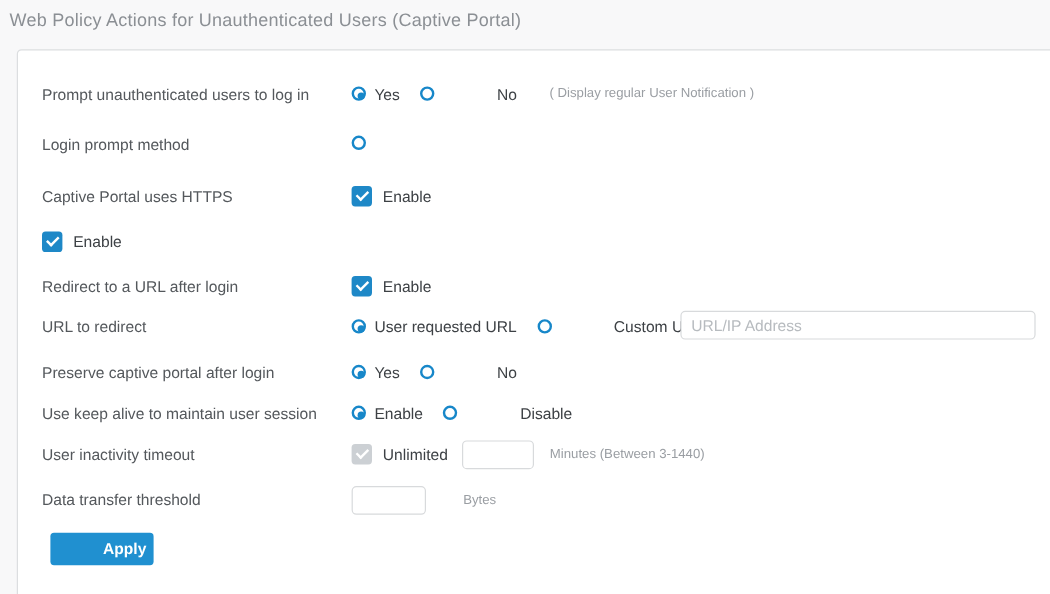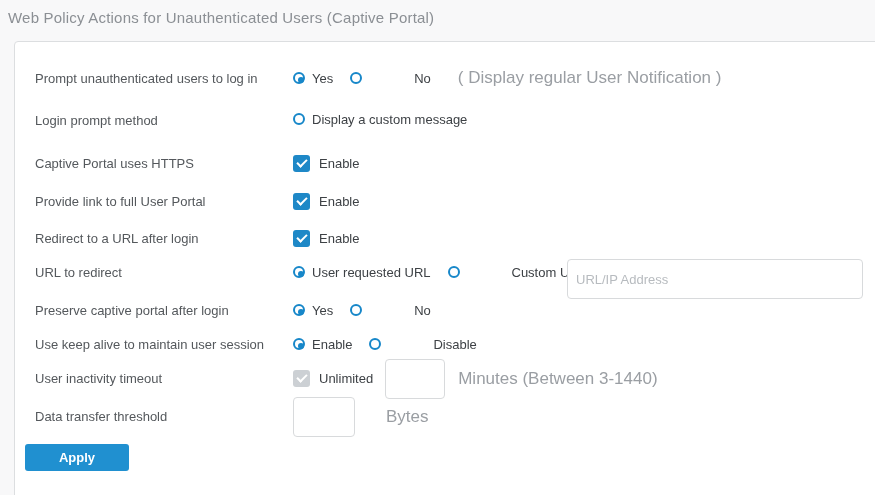--- a/index.html
+++ b/index.html
@@ -44,39 +44,39 @@
     flex:none; width:17px; height:17px; border-radius:3px; background:#1e88c7;
     position:relative; margin-right:9px;
   }
   .cb::after {
     content:""; position:absolute; left:4px; top:4px; width:8px; height:4px;
     border-left:2px solid #fff; border-bottom:2px solid #fff;
     transform:rotate(-45deg);
   }
   .cb.disabled { background:#ccd0d4; }
 
-  .hint { font-size:17px; color:#9a9ea3; white-space:nowrap; }
+  .hint { font-size:11px; color:#9a9ea3; white-space:nowrap; }
 
   .txt {
-    height:40px; border:1px solid #d8dadc; border-radius:4px; background:#fff;
+    height:24px; border:1px solid #d8dadc; border-radius:4px; background:#fff;
     font-family:"Liberation Sans", sans-serif; font-size:13px; color:#3d4145;
     padding:0 8px; outline:none;
   }
   .txt::placeholder { color:#b7bbbf; }
   .txt-url { position:absolute; left:567px; top:259px; width:296px; }
   .txt-min { width:60px; margin-left:12px; }
   .txt-bytes { width:62px; }
 
   .stack { display:flex; flex-direction:column; align-items:flex-start; gap:3px; }
 
   .apply-btn {
-    position:absolute; left:25px; top:444px; width:104px; height:27px;
+    position:absolute; left:42px; top:444px; width:86px; height:27px;
     background:#2090d0; border:none; border-radius:3px; cursor:pointer;
     color:#ffffff; font-family:"Liberation Sans", sans-serif;
-    font-size:13px; font-weight:bold;
+    font-size:13px; font-weight:bold;text-align:right;
   }
   .gap17 { margin-left:17px;gap:45px; }
   .gap27 { margin-left:27px; }
   .gap15 { margin-left:31px; }
   .gap13 { margin-left:13px; }
 </style>
 </head>
 <body>
 
 <div class="panel"></div>
@@ -96,37 +96,35 @@
     </span>
     <span class="hint gap27">( Display regular User Notification )</span>
   </div>
 </div>
 
 <div class="row" style="top:100px; height:38px; align-items:center">
   <div class="row-label" style="margin-top:3px">Login prompt method</div>
   <div class="row-control stack">
     <span class="radio">
       <span class="rb"></span>
-      <span class="opt-text">Display a custom message</span>
     </span>
   </div>
 </div>
 
 <div class="row" style="top:151px">
   <div class="row-label">Captive Portal uses HTTPS</div>
   <div class="row-control">
     <span class="check">
       <span class="cb"></span>
       <span class="opt-text">Enable</span>
     </span>
   </div>
 </div>
 
 <div class="row" style="top:189px">
-  <div class="row-label">Provide link to full User Portal</div>
   <div class="row-control">
     <span class="check">
       <span class="cb"></span>
       <span class="opt-text">Enable</span>
     </span>
   </div>
 </div>
 
 <div class="row" style="top:226px">
   <div class="row-label">Redirect to a URL after login</div>

